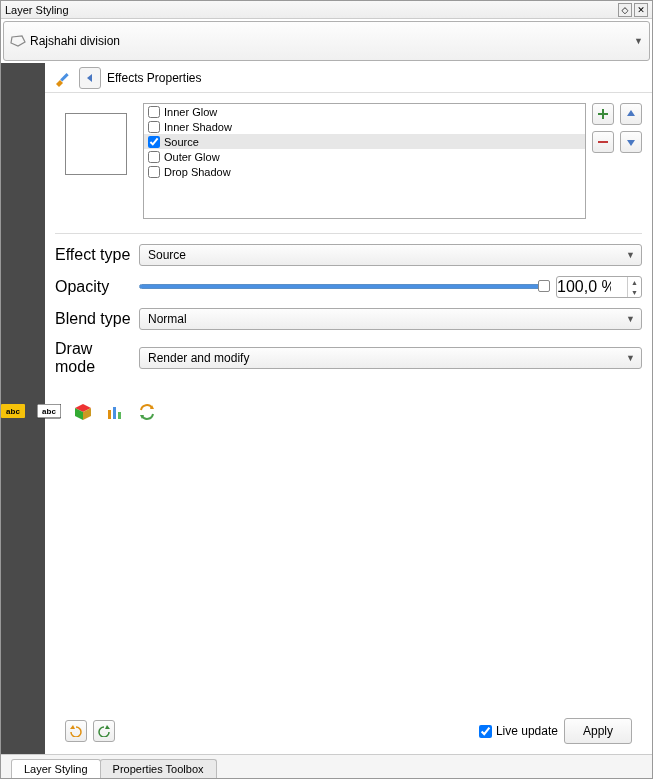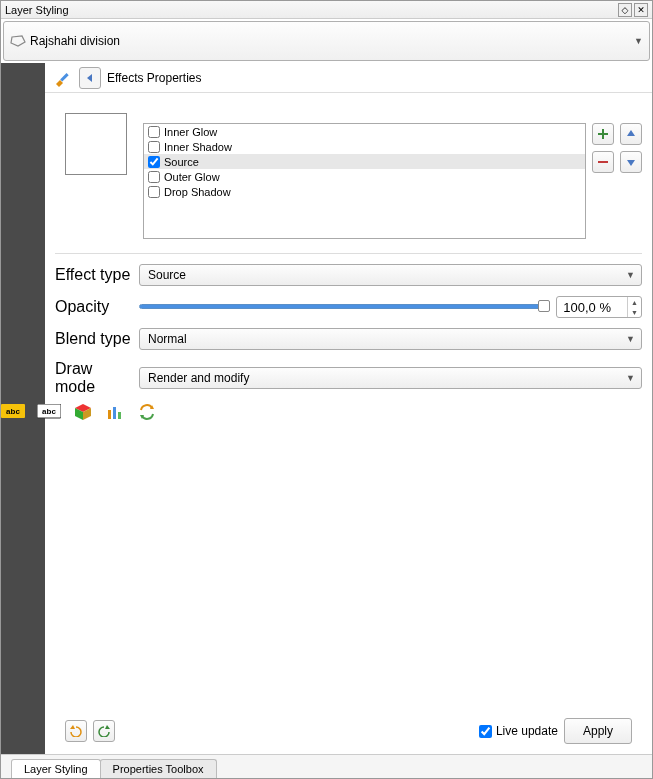--- a/index.html
+++ b/index.html
@@ -13,39 +13,39 @@
 .layer-select .dd { margin-left: auto; font-size: 9px; color: #555; }
 .body-row { flex: 1; display: flex; min-height: 0; }
 .icon-strip { width: 44px; background: #4a4a4a; display: flex; flex-direction: row; align-items: center; padding-top: 6px; gap: 12px; }
 .icon-strip .ic { width: 28px; height: 22px; display: flex; align-items: center; justify-content: center; }
 .main { flex: 1; display: flex; flex-direction: column; }
 .eff-header { height: 30px; display: flex; align-items: center; gap: 6px; padding: 0 8px; border-bottom: 1px solid #ddd; text-align: right; }
 .eff-header .back { width: 22px; height: 22px; border: 1px solid #aaa; border-radius: 3px; display: flex; align-items: center; justify-content: center; background: #f5f5f5; }
 .eff-body { padding: 10px 10px 4px 10px; display: flex; flex-direction: column; flex: 1; }
 .top-eff { display: flex; gap: 16px; }
 .preview { width: 62px; height: 62px; border: 1px solid #888; background: #fff; margin-top: 10px; margin-left: 10px; }
-.eff-list-wrap { flex: 1; display: flex; gap: 6px; margin-top: 20px; }
+.eff-list-wrap { flex: 1; display: flex; gap: 6px; }
 .eff-list { flex: 1; height: 116px; border: 1px solid #aaa; background: #fff; }
 .eff-list .item { height: 15px; display: flex; align-items: center; padding: 0 4px; gap: 4px; font-size: 11px; }
 .eff-list .item input { width: 12px; height: 12px; }
 .eff-list .item.sel { background: #e7e7e7; }
 .side-btns { display: flex; flex-direction: column; gap: 6px; }
 .btn-row2 { display: flex; gap: 6px; }
 .sqbtn { width: 22px; height: 22px; border: 1px solid #aaa; border-radius: 3px; background: linear-gradient(#fdfdfd,#eee); display: flex; align-items: center; justify-content: center; }
 .divider { border-top: 1px solid #ddd; margin: 14px 0 10px 0; }
 .row { display: flex; align-items: center; gap: 6px; margin-bottom: 10px; }
 .row .lbl { width: 78px; font-size: 16px; }
 .select { flex: 1; height: 22px; border: 1px solid #aaa; border-radius: 3px; background: linear-gradient(#fdfdfd,#eee); display: flex; align-items: center; padding: 0 8px; font-size: 12px; position: relative; }
 .select .dd { position: absolute; right: 6px; font-size: 9px; color: #555; }
 .slider-wrap { flex: 1; display: flex; align-items: center; gap: 6px; }
 .slider { flex: 1; position: relative; height: 16px; }
 .slider .track { position: absolute; height: 5px; width: 100%; top: 5px; border-radius: 3px; background: linear-gradient(to right,#4a90e2 0%, #4a90e2 100%); border: 1px solid #5a8fc7; }
 .slider .thumb { position: absolute; right: 0; top: 1px; width: 12px; height: 12px; border: 1px solid #888; border-radius: 2px; background: #fff; }
 .spin { width: 86px; height: 22px; border: 1px solid #aaa; border-radius: 3px; background: #fff; display: flex; align-items: center; }
-.spin input { border: none; width: 58px; text-align: right; font-size: 13px; padding-right: 4px; background: transparent; outline: none; }
+.spin input { border: none; width: 58px; text-align: right; font-size: 16px; padding-right: 4px; background: transparent; outline: none; }
 .spin .arrows { display: flex; flex-direction: column; margin-left: auto; border-left: 1px solid #ccc; width: 14px; }
 .spin .arrows span { height: 10px; display: flex; align-items: center; justify-content: center; font-size: 7px; color: #555; }
 .flex-fill { flex: 1; }
 .bottom-bar { display: flex; align-items: center; gap: 6px; padding: 6px 10px; }
 .btn { height: 26px; padding: 0 18px; border: 1px solid #aaa; border-radius: 3px; background: linear-gradient(#fdfdfd,#eee); font-size: 12px; display: flex; align-items: center; }
 .tabs { height: 24px; display: flex; align-items: flex-end; padding-left: 10px; border-top: 1px solid #ccc; background: #f5f5f5; }
 .tab { padding: 3px 12px; border: 1px solid #bbb; border-bottom: none; background: #eaeaea; font-size: 11px; margin-right: -1px; border-radius: 3px 3px 0 0; }
 .tab.active { background: #fff; }
 svg { display: block; }
 </style>

